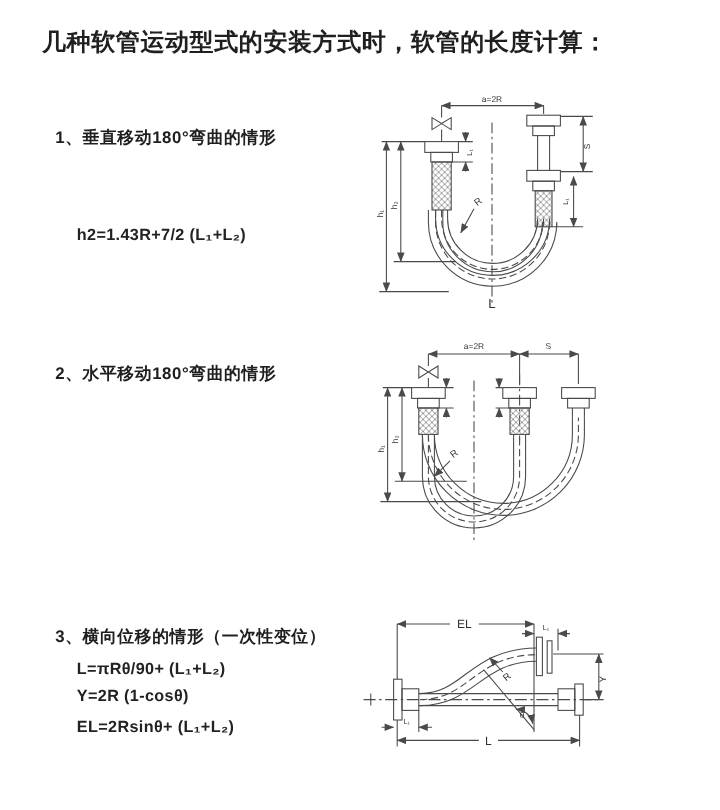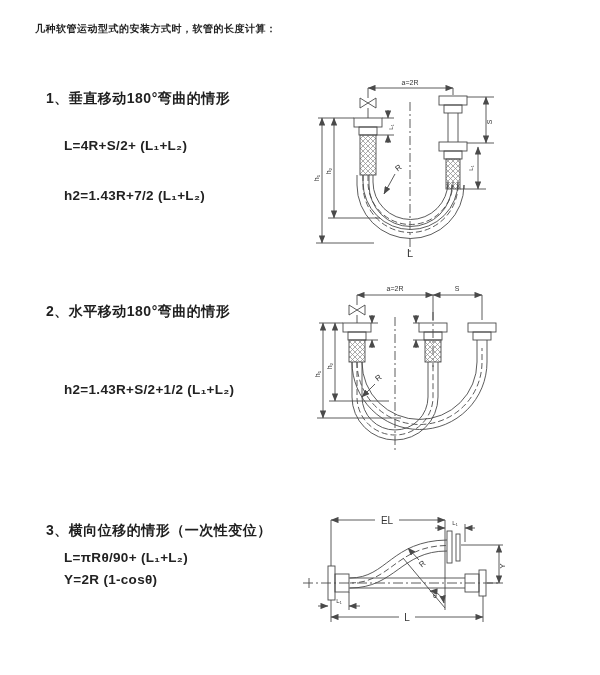--- a/index.html
+++ b/index.html
@@ -1,40 +1,39 @@
 <!DOCTYPE html>
 <html><head>
 <meta charset="utf-8">
 <style>
   html,body{margin:0;padding:0;}
   body{width:600px;height:675px;background:#fdfdfd;font-family:"Liberation Sans","DejaVu Sans",sans-serif;}
   .page{position:relative;width:600px;height:675px;background:#ffffff;overflow:hidden;}
-  .title{position:absolute;left:35px;top:22px;font-size:10px;font-weight:700;color:#1f1f1f;letter-spacing:.5px;}
+  .title{position:absolute;left:35px;top:22px;font-size:20px;font-weight:700;color:#1f1f1f;letter-spacing:.5px;}
   .sec-head{position:absolute;font-size:14px;font-weight:700;color:#1f1f1f;letter-spacing:.5px;}
   .formula{position:absolute;left:64px;font-size:13.5px;font-weight:600;color:#222;letter-spacing:.3px;}
   .diag{position:absolute;}
   svg text{font-family:"Liberation Sans","DejaVu Sans",sans-serif;}
 </style>
 </head>
 <body>
 
 <div class="page">
 
   <div class="title">几种软管运动型式的安装方式时，软管的长度计算：</div>
 
-  <div class="sec-head" style="left:46px;top:90px">1、垂直移动180°弯曲的情形</div>
-  <div class="formula" style="top:138px">L=4R+S/2+ (L₁+L₂)</div>
+  <div class="sec-head" style="left:46px;top:106px">1、垂直移动180°弯曲的情形</div>
   <div class="formula" style="top:188px">h2=1.43R+7/2 (L₁+L₂)</div>
 
   <div class="sec-head" style="left:46px;top:303px">2、水平移动180°弯曲的情形</div>
-  <div class="formula" style="top:382px">h2=1.43R+S/2+1/2 (L₁+L₂)</div>
 
   <div class="sec-head" style="left:46px;top:522px">3、横向位移的情形（一次性变位）</div>
   <div class="formula" style="top:550px">L=πRθ/90+ (L₁+L₂)</div>
   <div class="formula" style="top:572px">Y=2R (1-cosθ)</div>
+  <div class="formula" style="top:598px">EL=2Rsinθ+ (L₁+L₂)</div>
 
   <svg class="diag" style="left:308px;top:66px" width="285" height="195" viewBox="0 0 285 195">
     <defs>
       <marker id="ar1" viewBox="0 0 10 8" refX="9.5" refY="4" markerWidth="9" markerHeight="7" orient="auto-start-reverse">
         <path d="M0,0 L10,4 L0,8 z" fill="#4a4a4a"></path>
       </marker>
       <pattern id="ht1" width="5" height="5" patternUnits="userSpaceOnUse">
         <path d="M0,0 L5,5 M5,0 L0,5" stroke="#8a8a8a" stroke-width="0.7"></path>
       </pattern>
     </defs>

